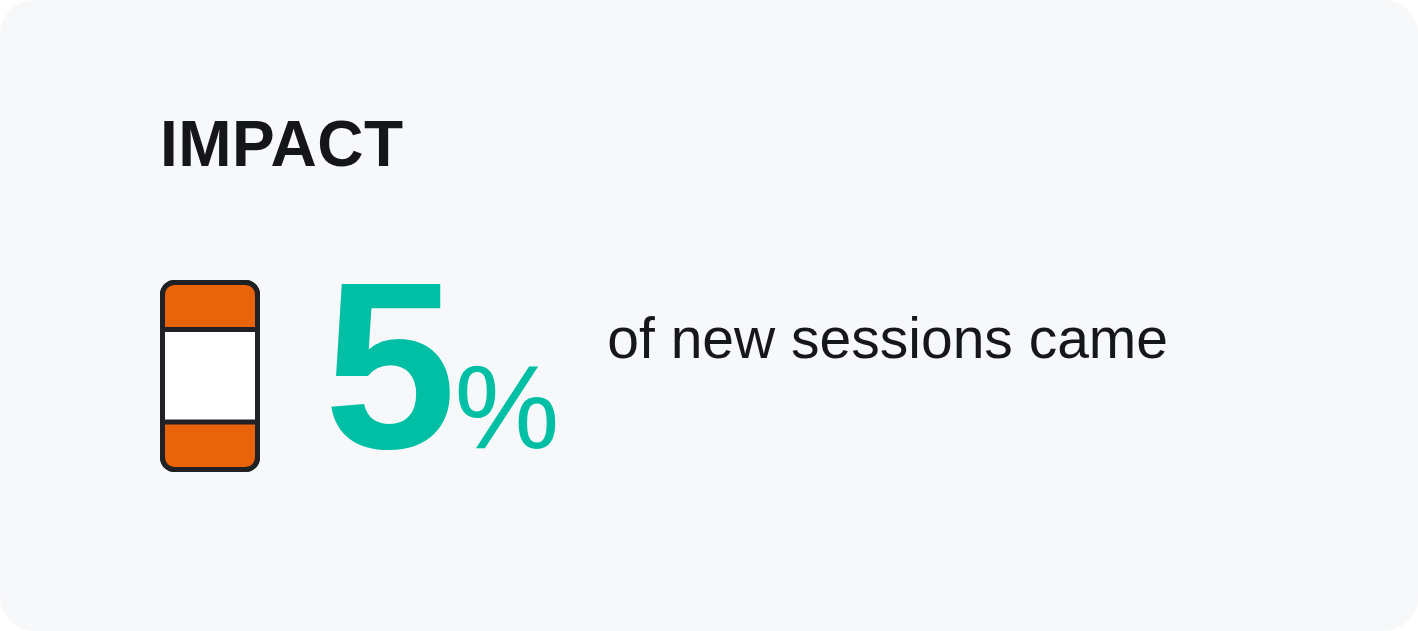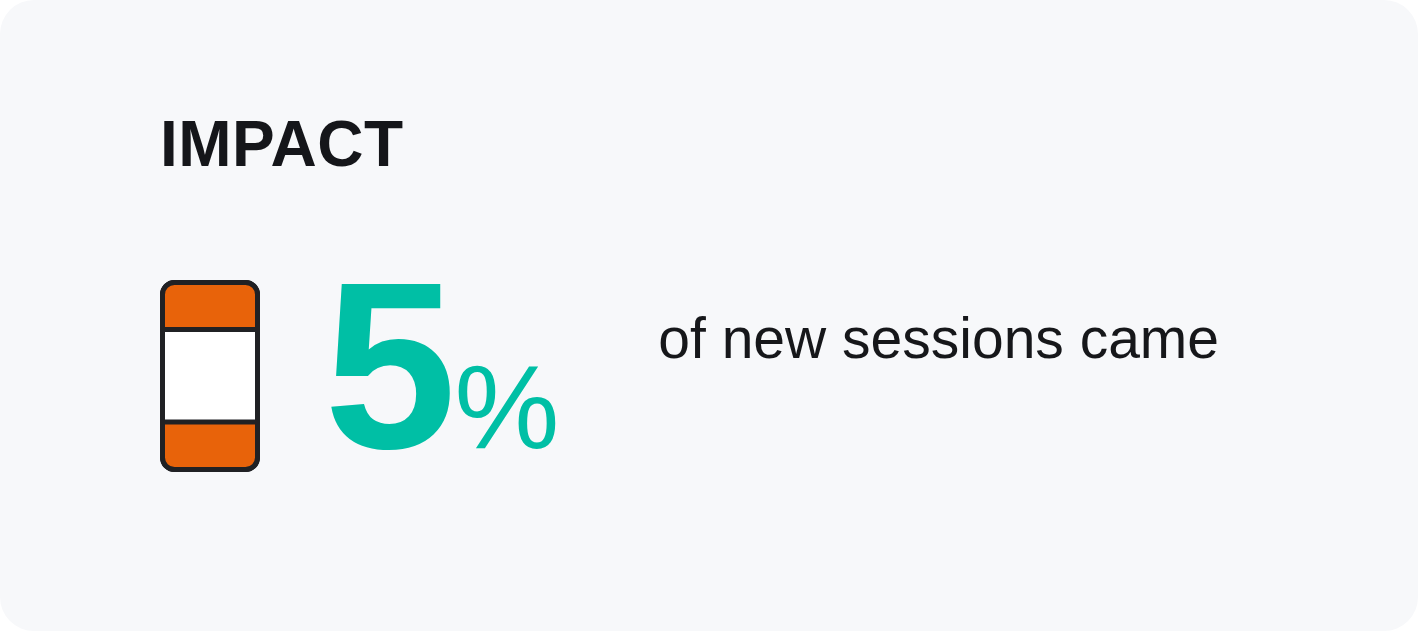--- a/index.html
+++ b/index.html
@@ -90,21 +90,21 @@
     font-size: 118px;
     line-height: 0.76;
     letter-spacing: 0;
     margin-left: 4px;
     display: block;
   }
 
   
   .description {
     flex: 0 0 auto;
-    margin-left: 99px;
+    margin-left: 48px;
     margin-top: 8px;
     font-family: "Liberation Sans", sans-serif;
     font-weight: 400;
     font-size: 57px;
     line-height: 108px;
     color: #16171a;
     white-space: nowrap;
   }
 
   .description .desc-line {

